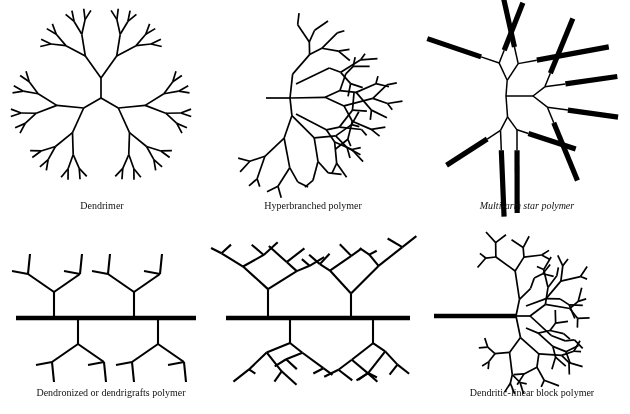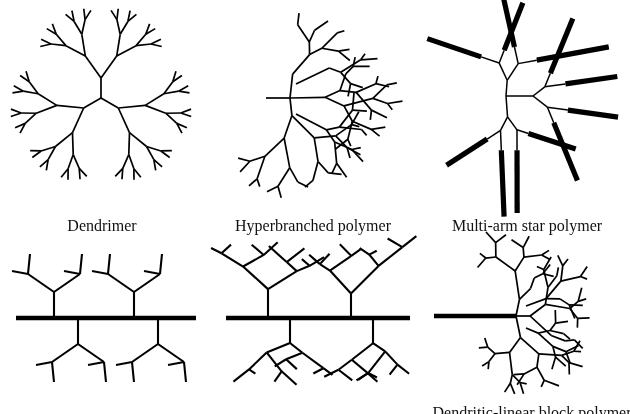--- a/index.html
+++ b/index.html
@@ -1,21 +1,21 @@
 <!DOCTYPE html>
 <html><head>
 <meta charset="utf-8">
 <style>
   html,body{margin:0;padding:0;background:#ffffff;}
   body{width:630px;height:414px;overflow:hidden;
        font-family:"Liberation Serif",serif;color:#000;}
   #figure{position:relative;width:630px;height:414px;background:#fff;}
   .panel{position:absolute;}
   .caption{position:absolute;text-align:center;font-family:"Liberation Serif",serif;
-           font-size:16px;color:#111;line-height:13px;white-space:nowrap;margin-top:20px;}
+           font-size:10px;color:#111;line-height:13px;white-space:nowrap;}
   svg{display:block;overflow:visible;}
   .thin{stroke:#000;stroke-width:1.7;fill:none;stroke-linecap:butt;stroke-linejoin:miter;}
   .thin2{stroke:#000;stroke-width:1.5;fill:none;stroke-linecap:butt;}
   .arm{stroke:#000;stroke-width:5.2;fill:none;stroke-linecap:butt;}
   .backbone{stroke:#000;stroke-width:4.6;fill:none;stroke-linecap:butt;}
   .dendron{stroke:#000;stroke-width:2.1;fill:none;stroke-linecap:butt;stroke-linejoin:miter;}
 </style>
 </head>
 <body>
 
@@ -255,21 +255,21 @@
           <line x1="89.03" y1="148.28" x2="89.14" y2="210.98"></line>
           <line x1="73.32" y1="148.25" x2="76.07" y2="214.70"></line>
           <line x1="59.20" y1="137.01" x2="18.52" y2="163.24"></line>
           <line x1="122.38" y1="71.30" x2="144.84" y2="16.60"></line>
           <line x1="137.40" y1="81.91" x2="189.33" y2="74.54"></line>
           <line x1="139.91" y1="108.08" x2="190.06" y2="115.19"></line>
           <line x1="125.75" y1="120.66" x2="149.44" y2="178.39"></line>
         </g>
     </svg>
   </div>
-  <div class="caption" style="left:427px;top:199px;width:200px;">Multi-arm star polymer</div>
+  <div class="caption" style="left:427px;top:199px;width:200px;font-style:italic;">Multi-arm star polymer</div>
 
   <div class="panel" style="left:6px;top:250px;">
     <svg width="200" height="135" viewBox="0 0 200 135">
       <g class="dendron" id="dz-g">
           <line x1="48.00" y1="68.00" x2="48.00" y2="42.00"></line>
           <line x1="48.00" y1="42.00" x2="22.00" y2="24.00"></line>
           <line x1="22.00" y1="24.00" x2="6.00" y2="21.00"></line>
           <line x1="22.00" y1="24.00" x2="24.00" y2="4.00"></line>
           <line x1="48.00" y1="42.00" x2="74.00" y2="24.00"></line>
           <line x1="74.00" y1="24.00" x2="58.00" y2="21.00"></line>
@@ -292,20 +292,21 @@
           <line x1="152.00" y1="94.00" x2="126.00" y2="112.00"></line>
           <line x1="126.00" y1="112.00" x2="110.00" y2="115.00"></line>
           <line x1="126.00" y1="112.00" x2="128.00" y2="132.00"></line>
           <line x1="152.00" y1="94.00" x2="178.00" y2="112.00"></line>
           <line x1="178.00" y1="112.00" x2="162.00" y2="115.00"></line>
           <line x1="178.00" y1="112.00" x2="180.00" y2="132.00"></line>
         </g>
       <line class="backbone" x1="10" y1="68" x2="190" y2="68"></line>
     </svg>
   </div>
+  <div class="caption" style="left:5px;top:386px;width:212px;">Dendronized or dendrigrafts polymer</div>
 
   <div class="panel" style="left:218px;top:248px;">
     <svg width="200" height="138" viewBox="0 0 200 138">
       <g class="dendron" id="hg-g">
           <line x1="50.00" y1="70.00" x2="50.00" y2="41.13"></line>
           <line x1="50.00" y1="41.13" x2="25.06" y2="18.52"></line>
           <line x1="25.06" y1="18.52" x2="3.49" y2="5.28"></line>
           <line x1="3.49" y1="5.28" x2="-6.94" y2="-0.01"></line>
           <line x1="3.49" y1="5.28" x2="13.00" y2="-3.37"></line>
           <line x1="25.06" y1="18.52" x2="45.72" y2="6.93"></line>

